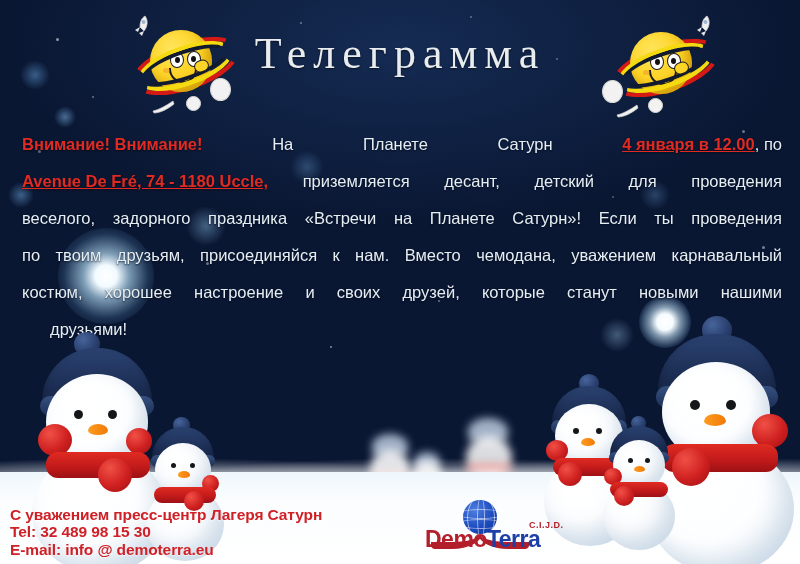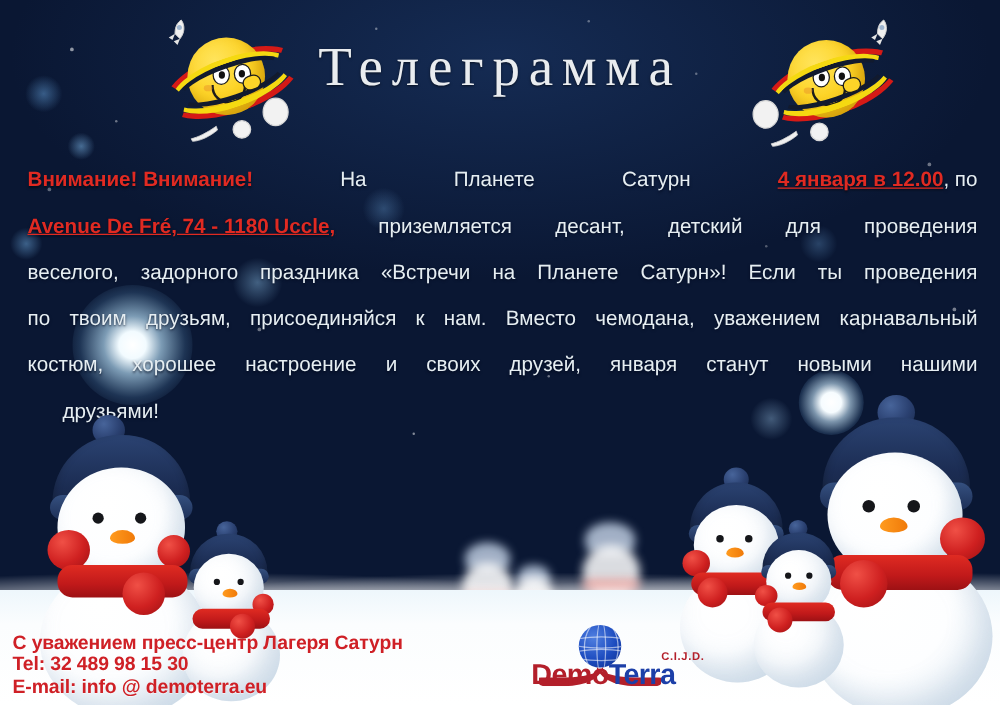--- a/index.html
+++ b/index.html
@@ -386,21 +386,21 @@
       <span>карнавальный</span>
     </div>
 
     <div class="jline">
       <span>костюм,</span>
       <span>хорошее</span>
       <span>настроение</span>
       <span>и</span>
       <span>своих</span>
       <span>друзей,</span>
-      <span>января</span>
+      <span>которые</span>
       <span>станут</span>
       <span>новыми</span>
       <span>нашими</span>
     </div>
 
     <div class="jlast">
       <span>друзьями!</span>
     </div>
   </div>
 

